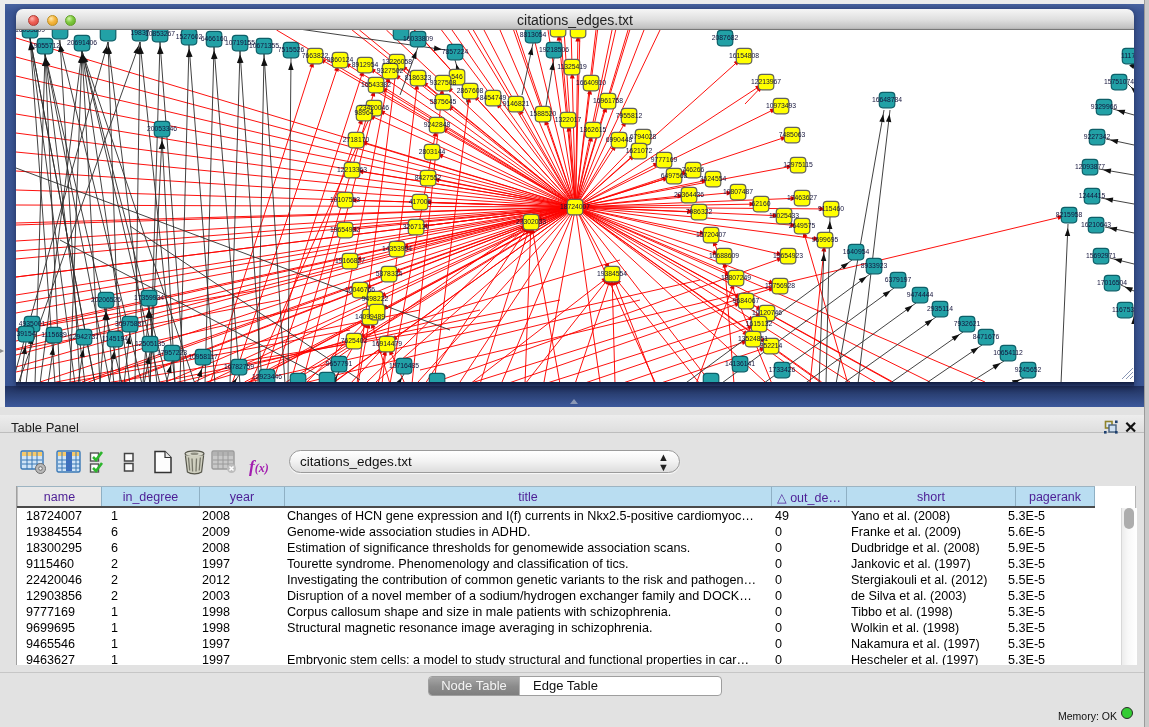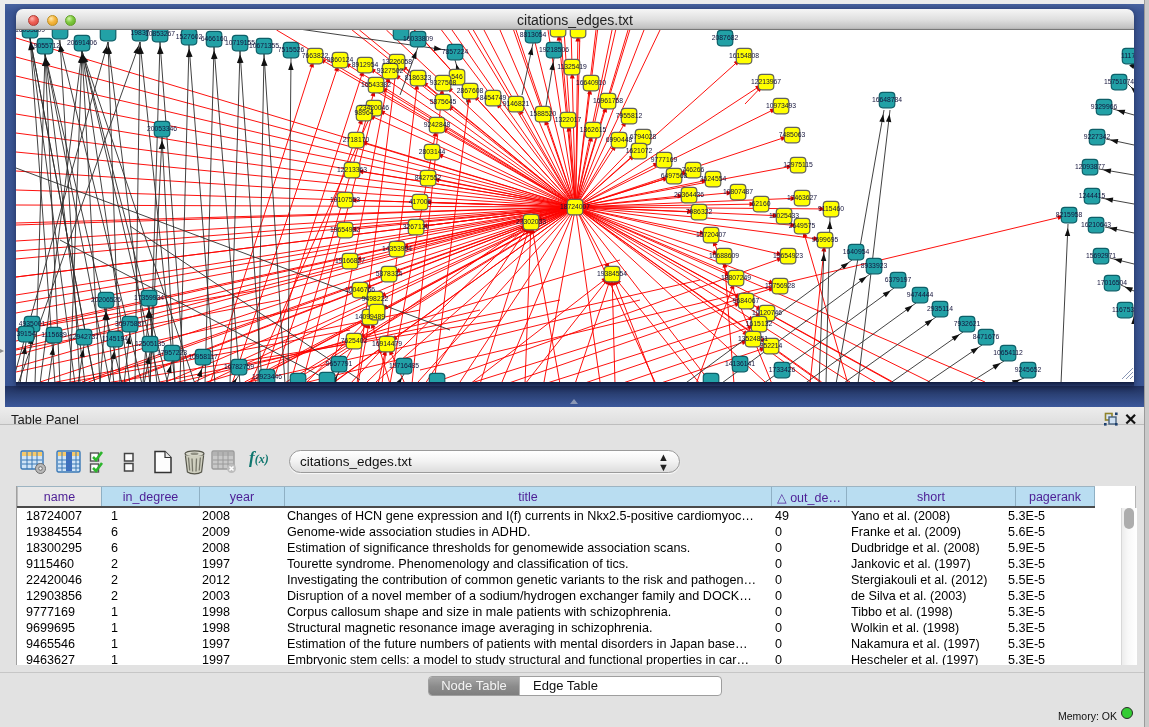--- a/index.html
+++ b/index.html
@@ -9,21 +9,21 @@
 #titlebar .title{position:absolute;left:0;right:0;top:3px;text-align:center;font-size:14px;color:#222;}
 .tl{position:absolute;top:15px;width:11px;height:11px;border-radius:50%;}
 #tl-r{left:12px;background:radial-gradient(circle at 35% 30%,#ffb3ad 0,#ee6156 45%,#d5413b 100%);border:1px solid #b03c36;box-sizing:border-box;}
 #tl-y{left:30.5px;background:radial-gradient(circle at 35% 30%,#ffe9b0 0,#f5b63e 45%,#dd9a24 100%);border:1px solid #c0901f;box-sizing:border-box;}
 #tl-g{left:49px;background:radial-gradient(circle at 35% 30%,#d2f5a8 0,#7ec93f 45%,#5faa25 100%);border:1px solid #62a028;box-sizing:border-box;}
 #graph{position:absolute;left:16px;top:30px;width:1118px;height:352px;background:#fff;overflow:hidden;}
 #winbottom{position:absolute;left:16px;top:382px;width:1118px;height:4px;background:linear-gradient(180deg,#101c40 0,#243564 100%);}
 #grip{position:absolute;left:1120px;top:366px;width:14px;height:14px;}
 
 #tablepanel{position:absolute;left:0;top:407px;width:1149px;height:320px;background:#e2e2e2;}
-#tp-header{position:absolute;left:0;top:0;width:1149px;height:18px;background:linear-gradient(180deg,#ededed 0,#dedede 100%);border-bottom:1px solid #bdbdbd;box-sizing:border-box;}
+#tp-header{position:absolute;left:0;top:8px;width:1149px;height:18px;background:linear-gradient(180deg,#ededed 0,#dedede 100%);border-bottom:1px solid #bdbdbd;box-sizing:border-box;}
 #tp-header .t{position:absolute;left:11px;top:5px;font-size:13px;color:#1c1c1c;}
 #tp-float{position:absolute;left:1103px;top:4px;width:16px;height:16px;}
 #tp-close{position:absolute;left:1124px;top:3px;width:16px;height:17px;font-size:16px;font-weight:bold;color:#111;}
 #toolbar{position:absolute;left:0;top:26px;width:1149px;height:53px;}
 .ico{position:absolute;top:16px;width:26px;height:25px;}
 #dropdown{position:absolute;left:289px;top:43px;width:391px;height:23px;border:1px solid #9a9a9a;border-radius:12px;background:linear-gradient(180deg,#ffffff 0,#f2f2f2 50%,#dddddd 100%);box-sizing:border-box;box-shadow:0 1px 1px rgba(255,255,255,.8);}
 #dropdown .txt{position:absolute;left:10px;top:3px;font-size:13.5px;color:#111;}
 #dropdown .arr{position:absolute;right:10px;top:1px;font-size:11px;color:#222;line-height:10px;text-align:center;}
 
 #dtable{position:absolute;left:16px;top:79px;width:1120px;height:179px;background:#fff;font-size:12.6px;border-left:1px solid #a0a0a0;border-right:1px solid #b5b5b5;box-sizing:border-box;}
@@ -402,21 +402,21 @@
           <path d="M3.4 6.5l2 16.5c3.5 2.5 10.7 2.5 14.2 0l2-16.5" fill="#cfcfbf" stroke="#55554a" stroke-width="1.2"></path>
           <path d="M6.5 8.5l1.2 13M10 9.5l.6 13M14.5 9.5l-.5 13M18.4 8.5l-1.2 13" stroke="#77776a" stroke-width="1.3" fill="none"></path>
         </svg></span>
     <span class="ico" style="left:211px"><svg width="27" height="26" viewBox="0 0 27 26">
           <rect x="1" y="2" width="22" height="18" rx="1.5" fill="#c9c9c9" stroke="#9a9a9a" stroke-width="1.4"></rect>
           <rect x="2" y="3" width="20" height="4" fill="#b3b3b3"></rect>
           <path d="M2 11h20M2 15h20M7 3v17M12 3v17M17 3v17" stroke="#9a9a9a" stroke-width="1"></path>
           <circle cx="20.5" cy="19.5" r="4.5" fill="#bdbdbd"></circle>
           <path d="M18.5 17.5l4 4M22.5 17.5l-4 4" stroke="#fff" stroke-width="1.6"></path>
         </svg></span>
-    <span class="ico" style="left:249px;top:15px;width:22px;font-family:'Liberation Serif',serif;font-style:italic;font-weight:bold;font-size:17px;color:#0f766e;">f<span style="font-size:12px;">(x)</span></span>
+    <span class="ico" style="left:249px;top:24px;width:22px;font-family:'Liberation Serif',serif;font-style:italic;font-weight:bold;font-size:17px;color:#a21caf;">f<span style="font-size:12px;">(x)</span></span>
   </div>
   <div id="dropdown">
       <span class="txt">citations_edges.txt</span>
       <span class="arr">▲<br>▼</span>
     </div>
   <div id="dtable">
     <div id="thead">
       <span class="th" id="th1">name</span>
       <span class="th" id="th2">in_degree</span>
       <span class="th" id="th3">year</span>
@@ -495,21 +495,20 @@
           <span class="c3">1998</span>
           <span class="c4">Structural magnetic resonance image averaging in schizophrenia.</span>
           <span class="c5">0</span>
           <span class="c6">Wolkin et al. (1998)</span>
           <span class="c7">5.3E-5</span>
         </div>
 <div class="tr">
           <span class="c1">9465546</span>
           <span class="c2">1</span>
           <span class="c3">1997</span>
-          <span class="c4">Estimation of the future numbers of patients with mental disorders in Japan base…</span>
           <span class="c5">0</span>
           <span class="c6">Nakamura et al. (1997)</span>
           <span class="c7">5.3E-5</span>
         </div>
 <div class="tr">
           <span class="c1">9463627</span>
           <span class="c2">1</span>
           <span class="c3">1997</span>
           <span class="c4">Embryonic stem cells: a model to study structural and functional properties in car…</span>
           <span class="c5">0</span>

